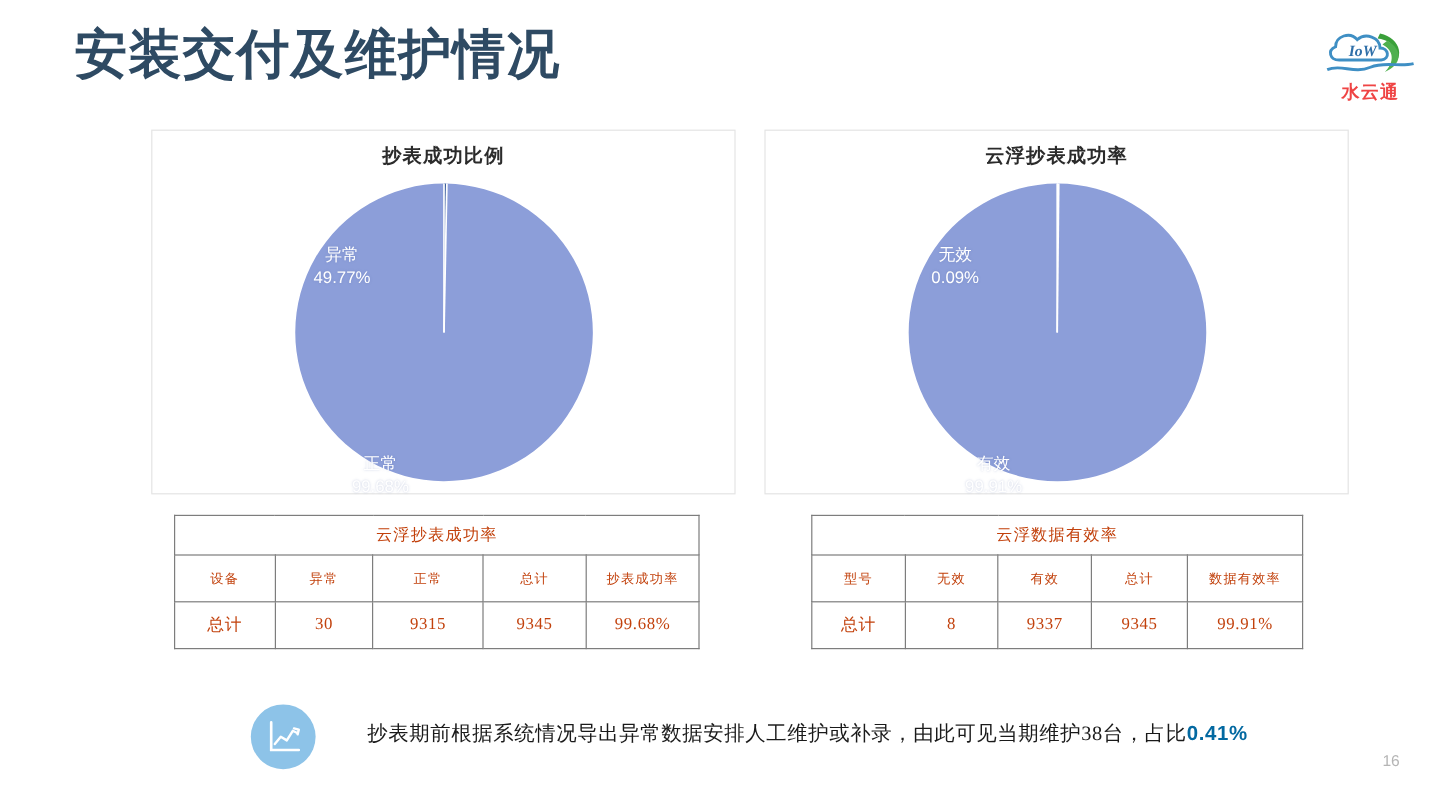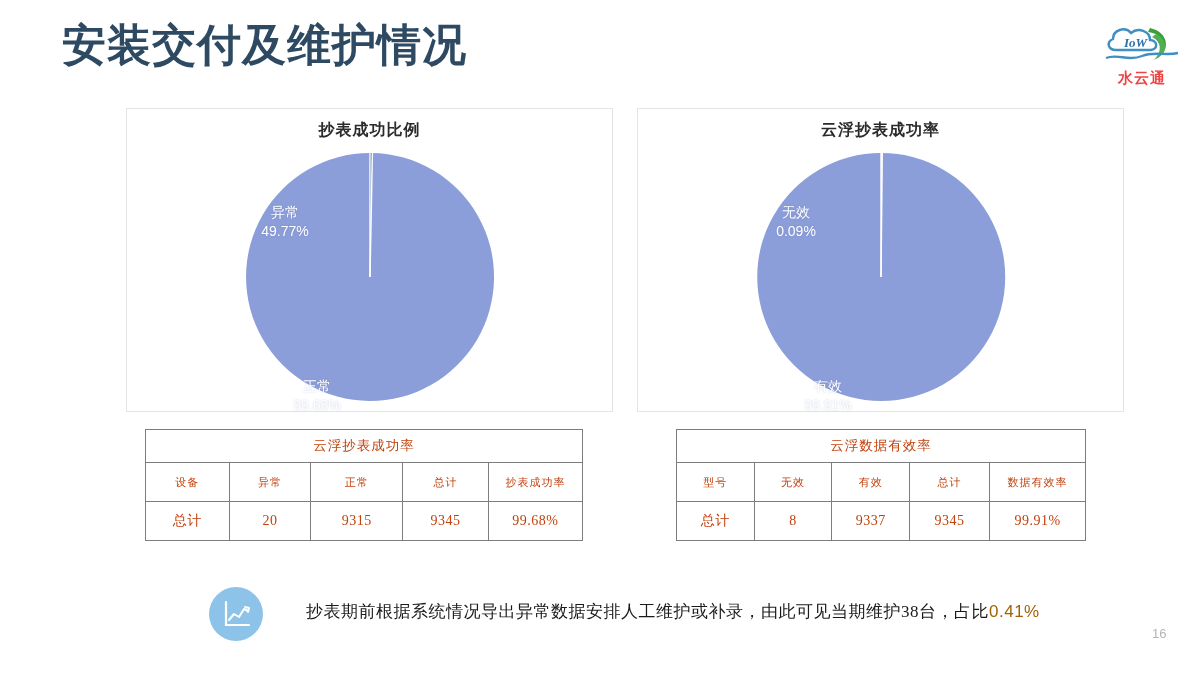--- a/index.html
+++ b/index.html
@@ -157,22 +157,22 @@
     position: absolute;
     left: 306px;
     top: 600px;
     font-family: "Liberation Serif", "DejaVu Serif", serif;
     font-size: 17px;
     color: #1a1a1a;
     letter-spacing: 0.5px;
     white-space: nowrap;
   }
   .note-highlight {
-    color: #a16207;
-    font-weight: normal;
+    color: #0369a1;
+    font-weight: bold;
     font-family: "Liberation Sans", "DejaVu Sans", sans-serif;
   }
 
   .page-number {
     position: absolute;
     left: 1128px;
     top: 626px;
     font-size: 13px;
     color: #b5b5b5;
     margin-left: 24px;
@@ -244,21 +244,21 @@
   </tr>
   <tr class="row-head">
     <td style="width:84px">设备</td>
     <td style="width:82px">异常</td>
     <td style="width:92px">正常</td>
     <td style="width:86px">总计</td>
     <td style="width:94px">抄表成功率</td>
   </tr>
   <tr class="row-body">
     <td>总计</td>
-    <td>20</td>
+    <td>30</td>
     <td>9315</td>
     <td>9345</td>
     <td>99.68%</td>
   </tr>
 </tbody>
   </table>
 
 <table class="data-table" id="table-right">
   <tbody>
       <tr class="row-title">

